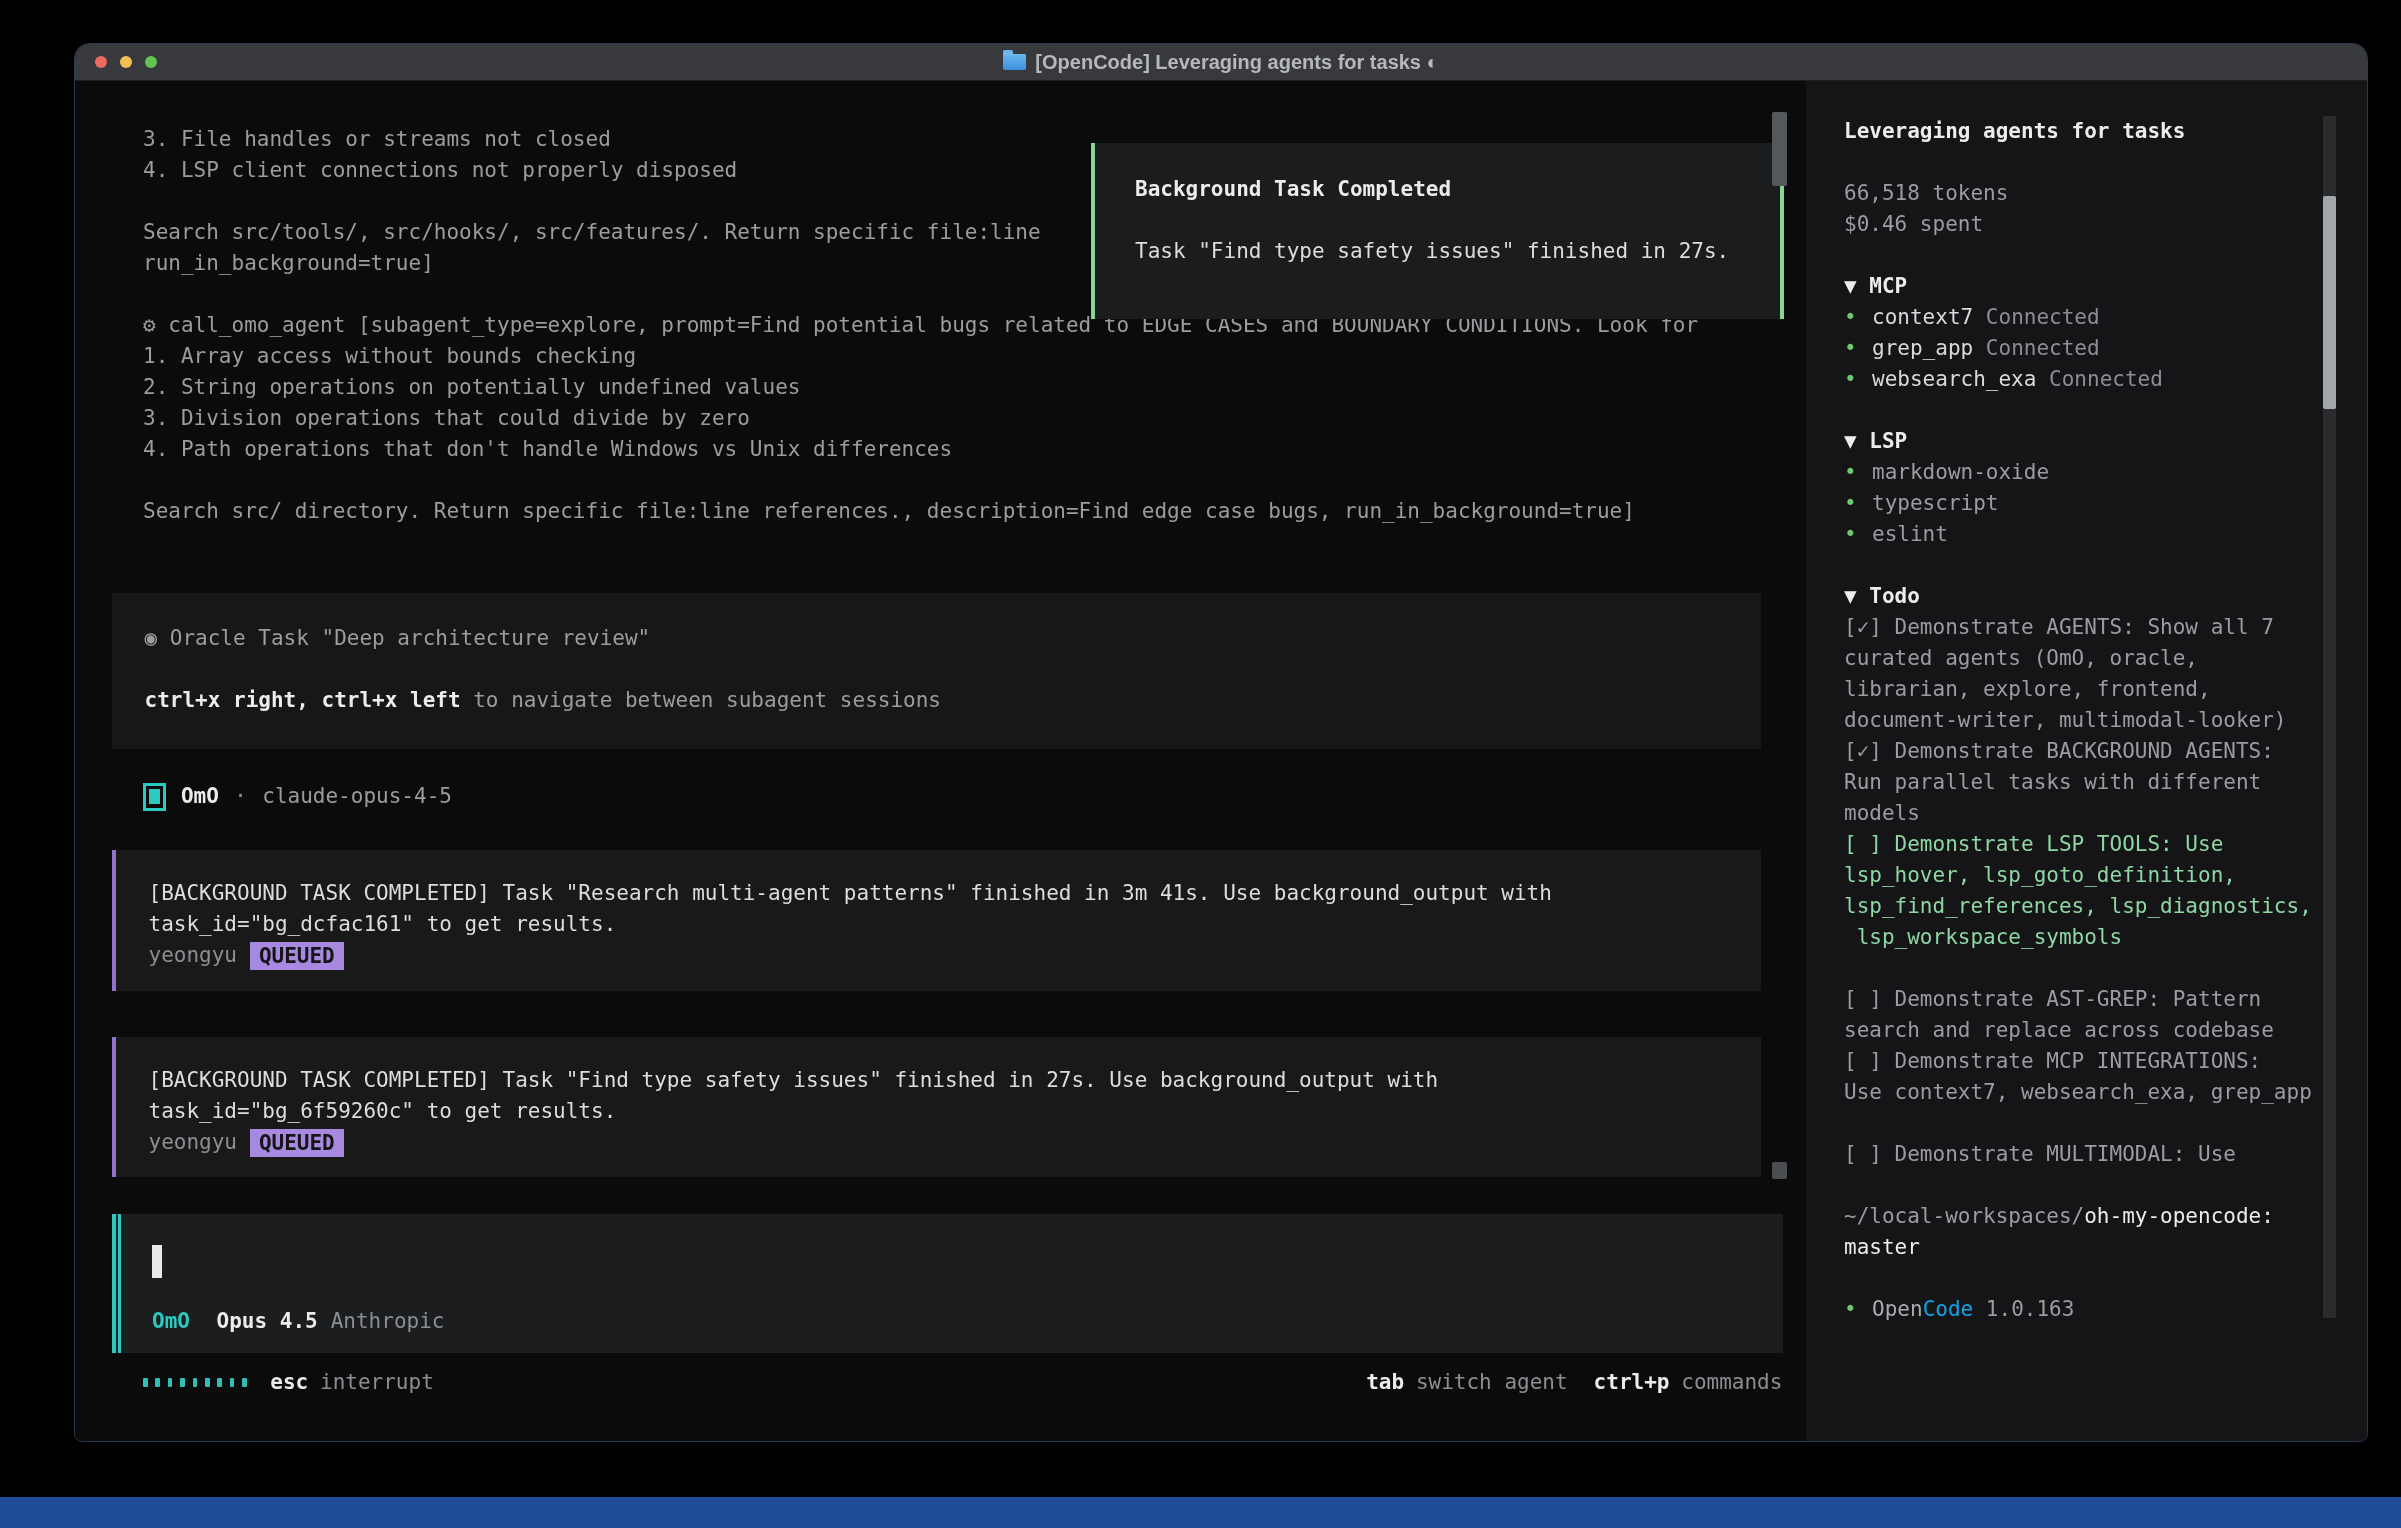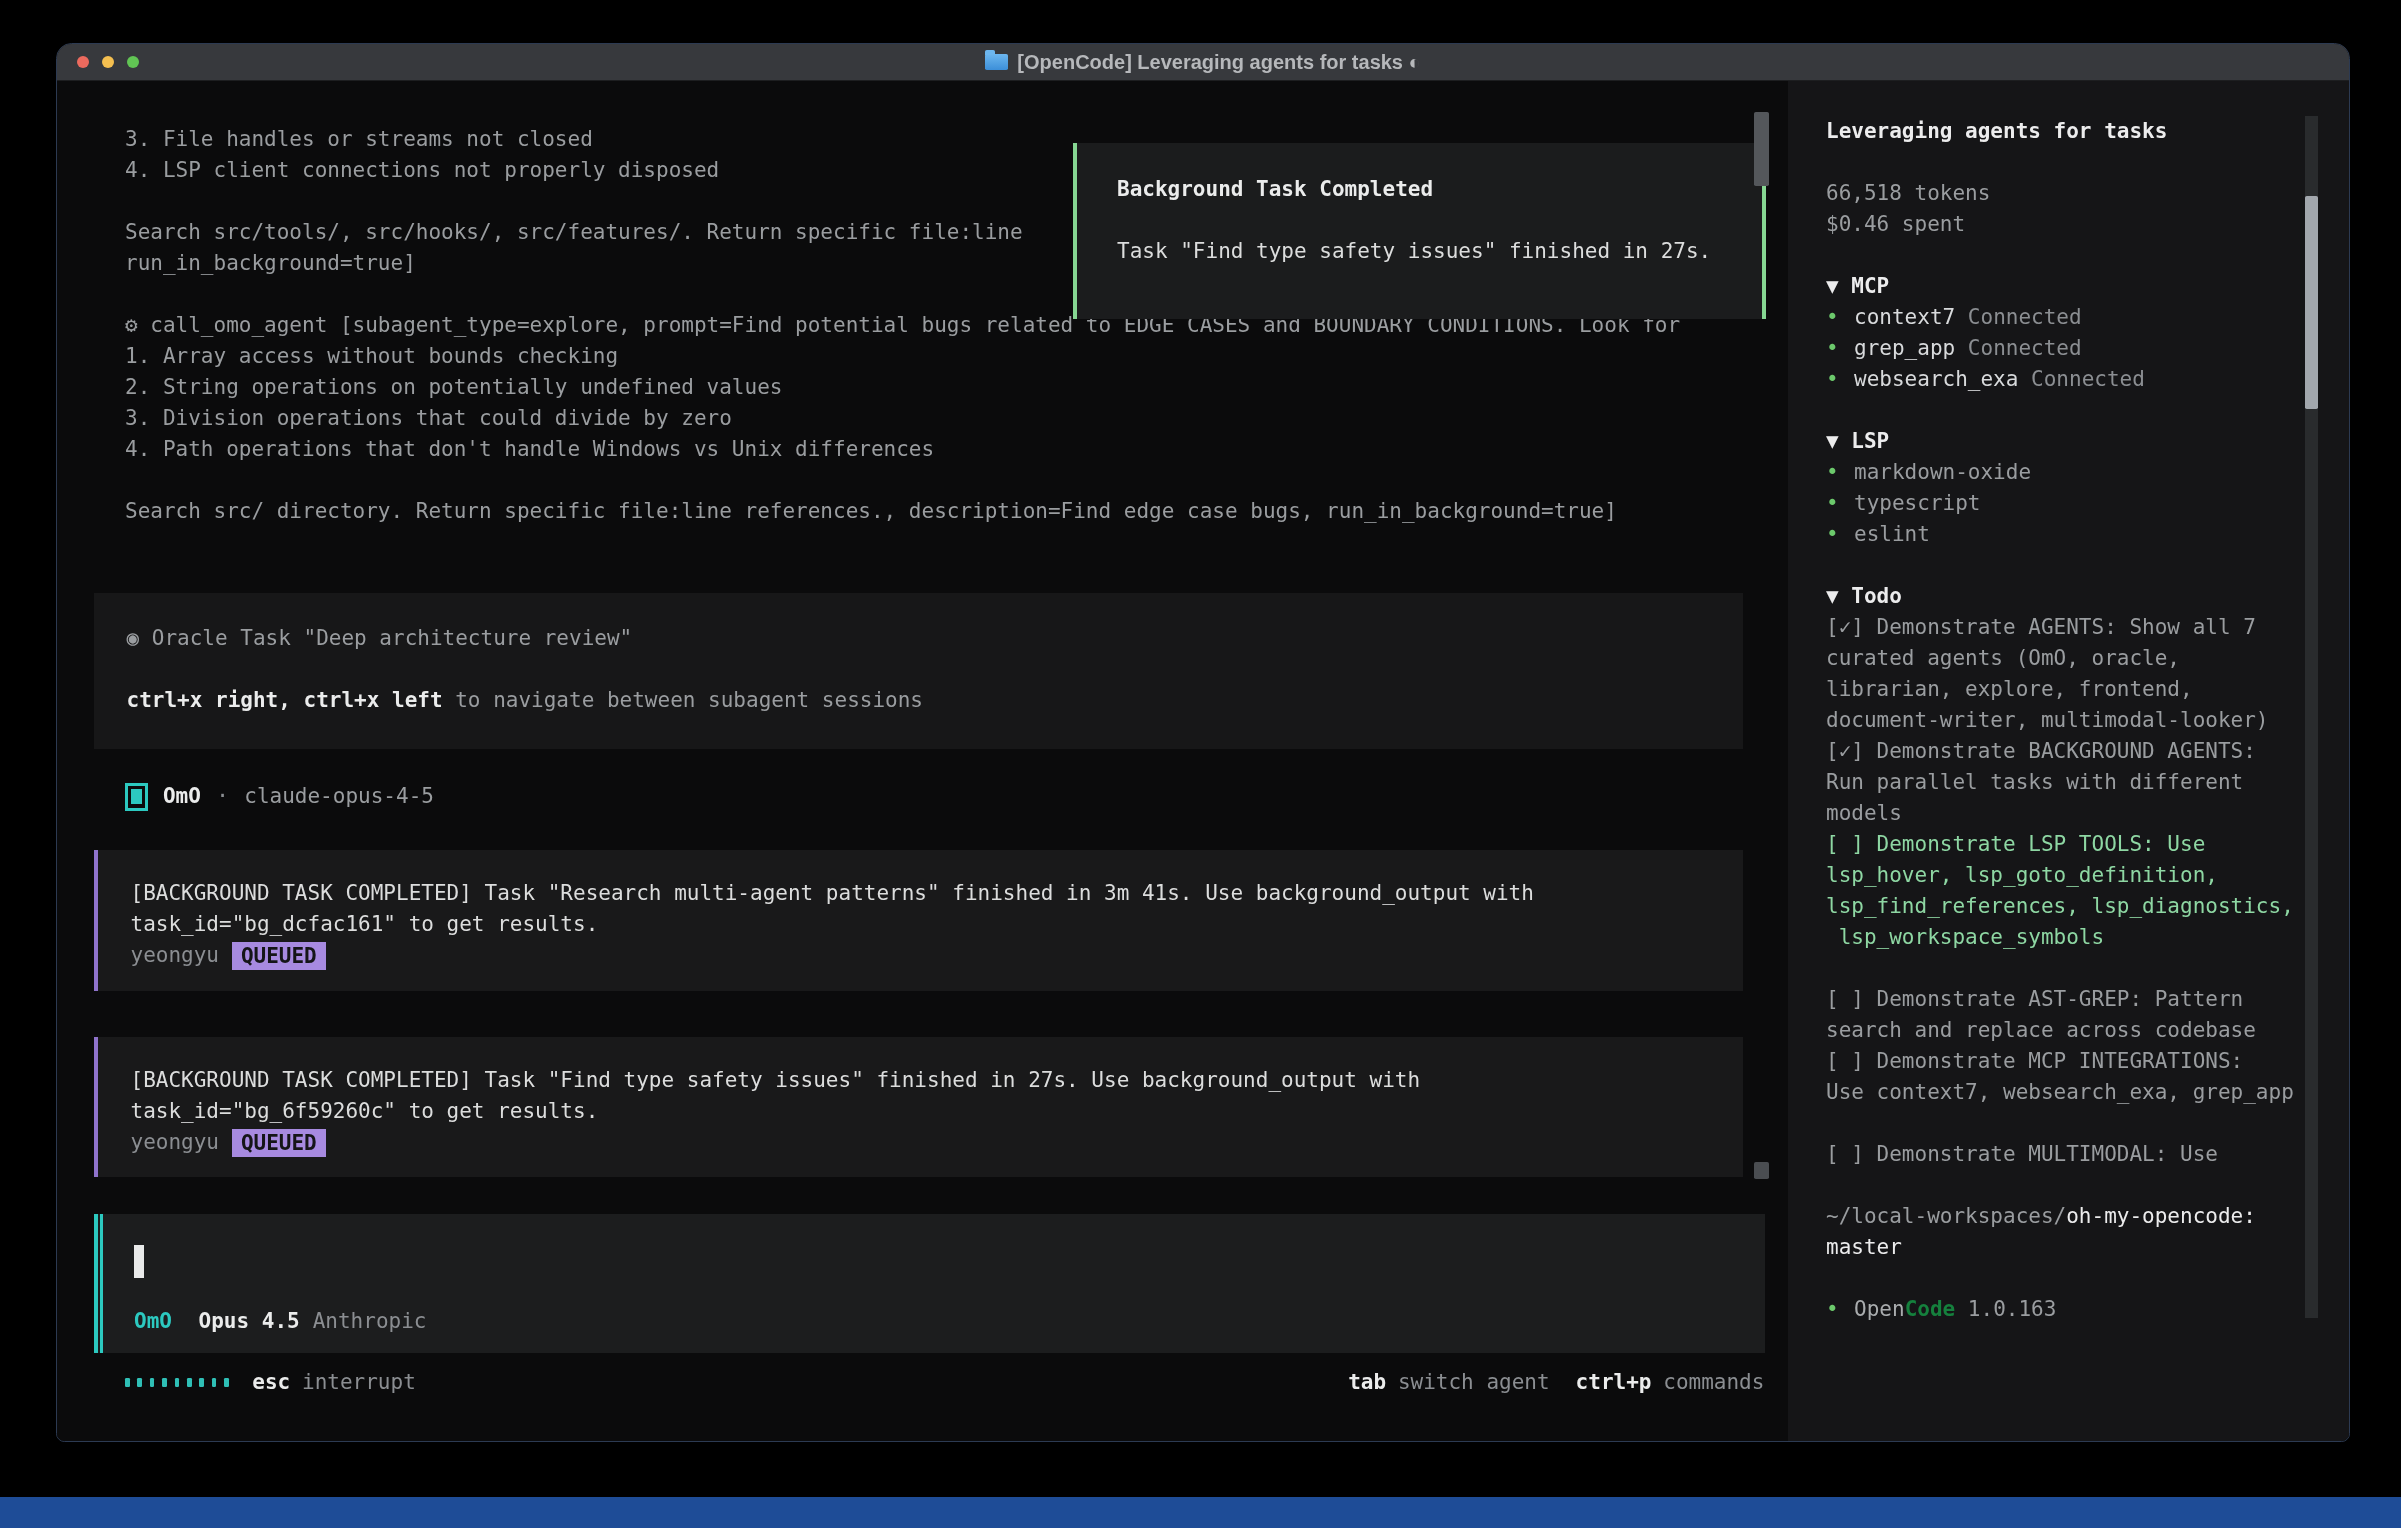--- a/index.html
+++ b/index.html
@@ -2,21 +2,21 @@
 <html style="font-size:9.5px"><head>
 <meta charset="utf-8">
 <style>
   * { margin:0; padding:0; box-sizing:border-box; }
   html,body { width:2401px; height:1528px; background:#000; overflow:hidden; }
   body { font-family:"DejaVu Sans Mono", monospace; font-size:21px; line-height:31px; }
 
   .taskbar { position:absolute; left:0; bottom:0; width:100%; height:31px; background:#1e4c97; }
 
   .window {
-    position:absolute; left:56px; top:43px; width:2294px; height:1399px;
+    position:absolute; left:74px; top:43px; width:2294px; height:1399px;
     background:#0b0b0c; border:1.2px solid #2c3a52;
     border-radius:15.4px 15.4px 8.3px 8.3px; overflow:hidden;
     display:flex; flex-direction:column;
   }
   .titlebar {
     height:37px; flex:0 0 37px; background:#37393d; border-bottom:1.2px solid #1d1e20;
     position:relative; display:flex; align-items:center;
   }
   .lights { display:flex; gap:12.4px; margin-left:20px; }
   .light { width:12.4px; height:12.4px; border-radius:50%; }
@@ -94,21 +94,21 @@
   .main-scroll-thumb2 { position:absolute; right:19px; top:1081px; width:15.4px; height:16.5px;  background:#4a4d51; z-index:5; border-radius:1.8px; }
 
   .side-scroll-track { position:absolute; right:31px; top:35px; width:13px; height:1202px; background:#292b2d; }
   .side-scroll-thumb { position:absolute; left:0; top:80px; width:13px; height:213px; background:#a2a7ad; border-radius:1.8px; }
 
   .sb-title { color:#ececed; font-weight:bold; }
   .sb-head { color:#ececed; font-weight:bold; }
   .wname { color:#d8dadc; }
   .path-repo { color:#ececed; }
   .ver-open { color:#a9acae; }
-  .ver-code { color:#15803d; font-weight:bold; }
+  .ver-code { color:#0ea5e9; font-weight:normal; }
 </style>
 </head>
 <body>
 
 <div class="taskbar"></div>
 
 <div class="window">
 
   <div class="titlebar">
     <div class="lights">

